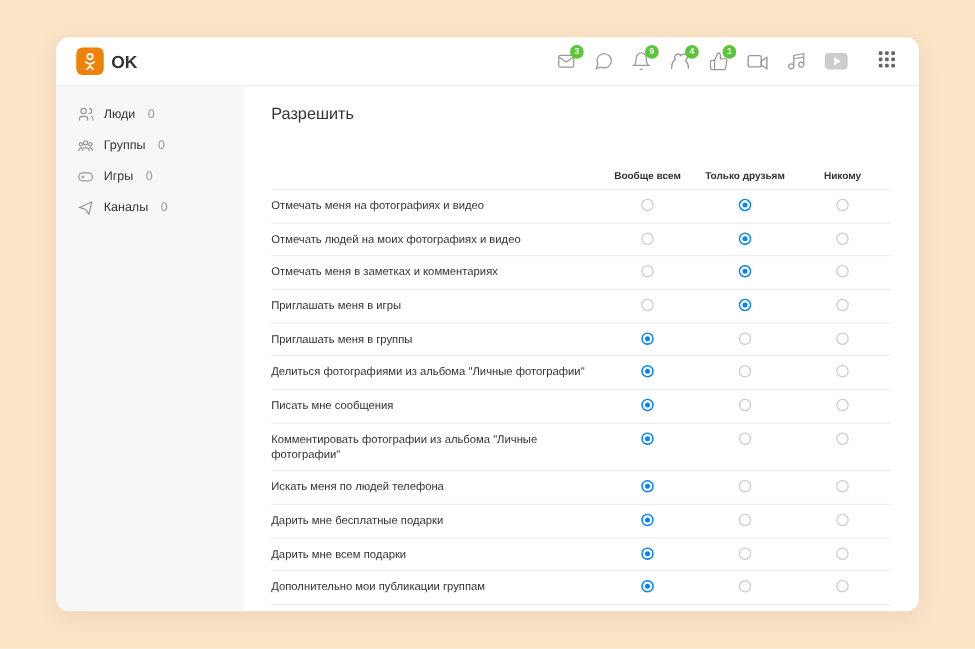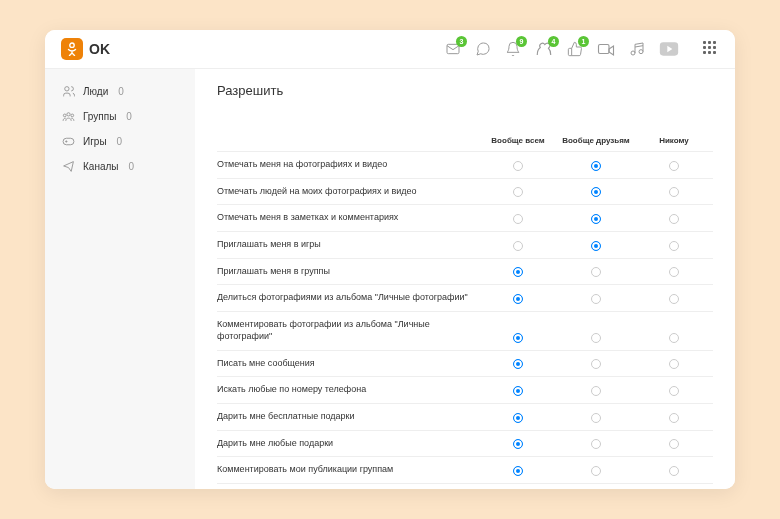--- a/index.html
+++ b/index.html
@@ -18,21 +18,21 @@
 .sidebar { width: 150px; background: #f7f7f7; padding: 10px 0; min-height: 420px; }
 .side-item { display: flex; align-items: center; gap: 8px; padding: 6px 16px; font-size: 10px; color: #333; cursor:pointer;text-align:center; }
 .side-item .cnt { color: #999; margin-left: 2px; }
 .side-icon { color:#999; width:14px; display:flex; justify-content:center; }
 .main { flex: 1; padding: 14px 22px 14px 22px; background:#fff; max-height: 420px; overflow-y: hidden; }
 .section-title { font-size: 13px; font-weight: 400; color: #333; margin-bottom: 10px; }
 .perm-table { width: 100%; }
 .perm-head { display:flex; border-bottom:1px solid #eee; padding:6px 0;margin-top:32px; }
 .perm-label-head { flex:1; }
 .perm-col { width: 78px; text-align:center; font-size:8px; font-weight:700; color:#333; }
-.perm-row { display:flex; align-items:flex-end; border-bottom:1px solid #eee; padding:7px 0; min-height:26px; }
+.perm-row { display:flex; align-items:flex-start; border-bottom:1px solid #eee; padding:7px 0; min-height:26px; }
 .perm-label { flex:1; font-size:9px; color:#333; line-height:1.3; padding-right:10px; }
 .radio-cell { width:78px; display:flex; justify-content:center; }
 .radio { width:10px; height:10px; border-radius:50%; border:1px solid #ccc; cursor:pointer; }
 .radio.sel { border:1px solid #0084ff; background:#0084ff; box-shadow: inset 0 0 0 2px #fff; }
 .section-title2 { font-size: 12px; font-weight:700; color:#333; margin-top:4px; }
 </style>
 </head>
 <body>
 
 <div class="window">
@@ -156,21 +156,21 @@
         <span class="cnt">0</span>
       </div>
     </div>
 
     <div class="main">
       <div class="section-title">Разрешить</div>
       <div class="perm-table">
         <div class="perm-head">
           <div class="perm-label-head"></div>
           <div class="perm-col">Вообще всем</div>
-          <div class="perm-col">Вообще друзьям</div>
+          <div class="perm-col">Только друзьям</div>
           <div class="perm-col">Никому</div>
         </div>
         <div id="perm-rows">
             <div class="perm-row">
               <div class="perm-label">Отмечать меня на фотографиях и видео</div>
               <div class="radio-cell">
                 <div class="radio"></div>
               </div>
               <div class="radio-cell">
                 <div class="radio sel"></div>
@@ -233,45 +233,45 @@
                 <div class="radio sel"></div>
               </div>
               <div class="radio-cell">
                 <div class="radio"></div>
               </div>
               <div class="radio-cell">
                 <div class="radio"></div>
               </div>
             </div>
             <div class="perm-row">
+              <div class="perm-label">Писать мне сообщения</div>
+              <div class="radio-cell">
+                <div class="radio sel"></div>
+              </div>
+              <div class="radio-cell">
+                <div class="radio"></div>
+              </div>
+              <div class="radio-cell">
+                <div class="radio"></div>
+              </div>
+            </div>
+            <div class="perm-row">
               <div class="perm-label">Комментировать фотографии из альбома "Личные фотографии"</div>
               <div class="radio-cell">
                 <div class="radio sel"></div>
               </div>
               <div class="radio-cell">
                 <div class="radio"></div>
               </div>
               <div class="radio-cell">
                 <div class="radio"></div>
               </div>
             </div>
             <div class="perm-row">
-              <div class="perm-label">Писать мне сообщения</div>
-              <div class="radio-cell">
-                <div class="radio sel"></div>
-              </div>
-              <div class="radio-cell">
-                <div class="radio"></div>
-              </div>
-              <div class="radio-cell">
-                <div class="radio"></div>
-              </div>
-            </div>
-            <div class="perm-row">
-              <div class="perm-label">Искать любые по номеру телефона</div>
+              <div class="perm-label">Искать меня по людей телефона</div>
               <div class="radio-cell">
                 <div class="radio sel"></div>
               </div>
               <div class="radio-cell">
                 <div class="radio"></div>
               </div>
               <div class="radio-cell">
                 <div class="radio"></div>
               </div>
             </div>
@@ -281,33 +281,33 @@
                 <div class="radio sel"></div>
               </div>
               <div class="radio-cell">
                 <div class="radio"></div>
               </div>
               <div class="radio-cell">
                 <div class="radio"></div>
               </div>
             </div>
             <div class="perm-row">
-              <div class="perm-label">Дарить мне любые подарки</div>
-              <div class="radio-cell">
-                <div class="radio sel"></div>
-              </div>
-              <div class="radio-cell">
-                <div class="radio"></div>
-              </div>
-              <div class="radio-cell">
-                <div class="radio"></div>
-              </div>
-            </div>
-            <div class="perm-row">
-              <div class="perm-label">Комментировать мои публикации группам</div>
+              <div class="perm-label">Дарить мне всем подарки</div>
+              <div class="radio-cell">
+                <div class="radio sel"></div>
+              </div>
+              <div class="radio-cell">
+                <div class="radio"></div>
+              </div>
+              <div class="radio-cell">
+                <div class="radio"></div>
+              </div>
+            </div>
+            <div class="perm-row">
+              <div class="perm-label">Дополнительно мои публикации группам</div>
               <div class="radio-cell">
                 <div class="radio sel"></div>
               </div>
               <div class="radio-cell">
                 <div class="radio"></div>
               </div>
               <div class="radio-cell">
                 <div class="radio"></div>
               </div>
             </div>

